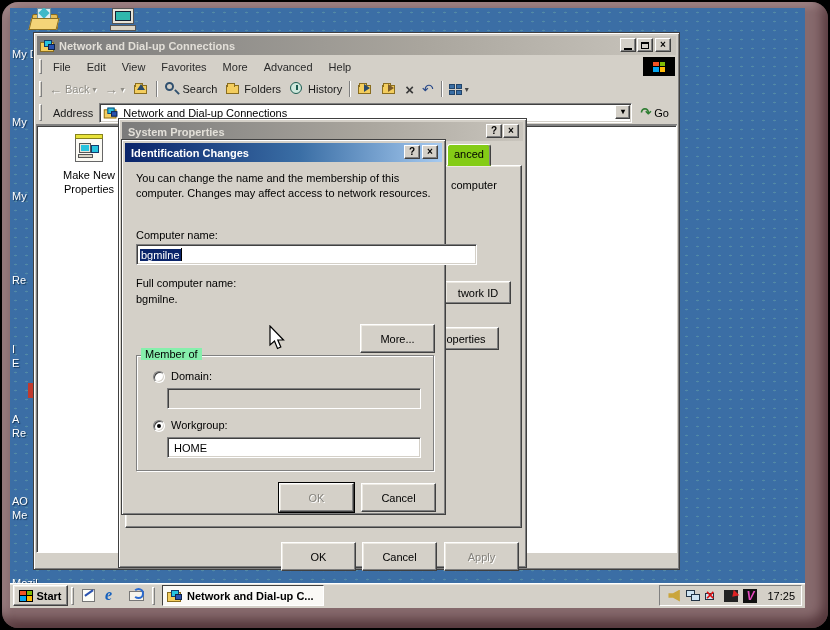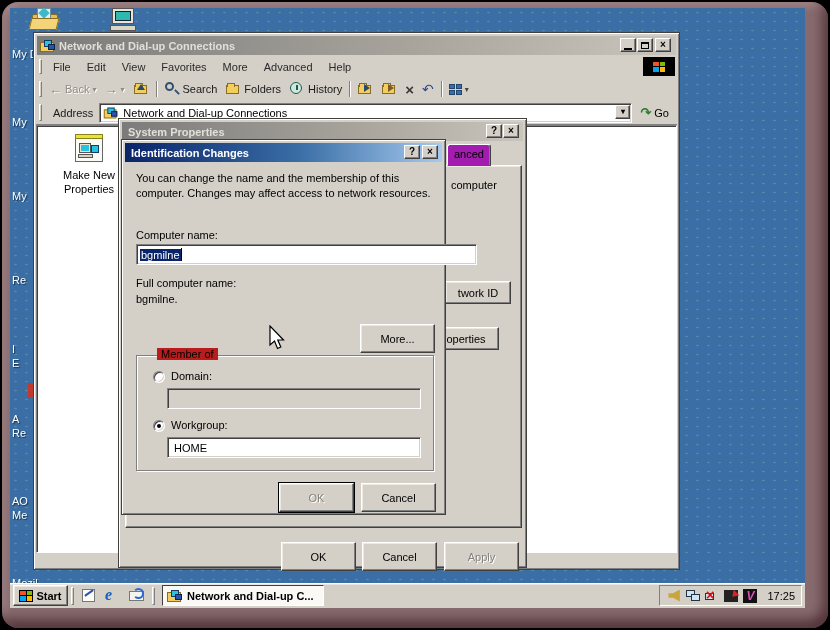--- a/index.html
+++ b/index.html
@@ -103,36 +103,36 @@
   .statusbar { position:relative; height:20px; margin-top:1px; display:flex; align-items:center; background:#d4d0c8; }
   .status-pane { flex:0 0 88px; height:16px; margin-left:2px; padding:1px 4px;
     border:1px solid; border-color:#808080 #fff #fff #808080; background:#d4d0c8; color:#1a1a1a; }
   .status-rest { flex:1; height:16px; margin:0 2px; border:1px solid; border-color:#808080 #fff #fff #808080; }
   .resize-grip { position:absolute; right:2px; bottom:2px; width:13px; height:13px;
     background:repeating-linear-gradient(135deg, transparent 0 2px, #808080 2px 3px, #fff 3px 4px); }
 
   
   .sysprops { left:108px; top:110px; width:409px; height:450px; }
   .identchg { left:111px; top:131px; width:325px; height:376px; }
-  .tab { position:absolute; background:#a21caf; border:1px solid; border-color:#fff #404040 transparent #fff;
+  .tab { position:absolute; background:#84cc16; border:1px solid; border-color:#fff #404040 transparent #fff;
     border-radius:3px 3px 0 0; box-shadow: inset -1px 0 0 #808080; padding:3px 6px; }
   .tab-panel { position:absolute; background:#d4d0c8; border:1px solid; border-color:#fff #404040 #404040 #fff;
     box-shadow: inset -1px -1px 0 #808080, inset 1px 1px 0 #ece9e2; }
   .frag-text { position:absolute; color:#000; }
   .dlg-label { position:absolute; color:#000; }
   .dlg-desc { position:absolute; line-height:15px; color:#000; }
   .field { position:absolute; height:21px; display:flex; align-items:center; padding-left:3px; }
   .field.disabled { background:#d4d0c8; }
   .sel-text { background:#0a246a; color:#fff; padding:0 1px; }
   .caret { display:inline-block; width:1px; height:13px; background:#000; margin-left:0; }
   input.plain { border:none; outline:none; width:100%; height:100%; background:transparent;
     font-family:"Liberation Sans",sans-serif; font-size:11px; padding-left:3px; }
   .groupbox { position:absolute; border:1px solid #808080;
     box-shadow: inset 1px 1px 0 #fff, 1px 1px 0 #fff; }
-  .legend { position:absolute; top:-8px; left:20px; background:#b91c1c; padding:0 4px; }
+  .legend { position:absolute; top:-8px; left:4px; background:#86efac; padding:0 4px; }
   .radio { position:absolute; width:12px; height:12px; border-radius:50%; background:#fff;
     border:1px solid; border-color:#808080 #fff #fff #808080;
     box-shadow: inset 1px 1px 0 #404040, inset -1px -1px 0 #d4d0c8; }
   .radio.checked::after { content:""; position:absolute; left:3px; top:3px; width:4px; height:4px;
     border-radius:50%; background:#000; }
   .dlg-btn { position:absolute; width:75px; height:29px; }
 
   
   .taskbar { position:absolute; left:0; top:575px; width:795px; height:25px; background:#d4d0c8;
     box-shadow: inset 0 1px 0 #fff, inset 0 2px 0 #e8e5de; display:flex; align-items:center; padding:0 3px; z-index:40; }

